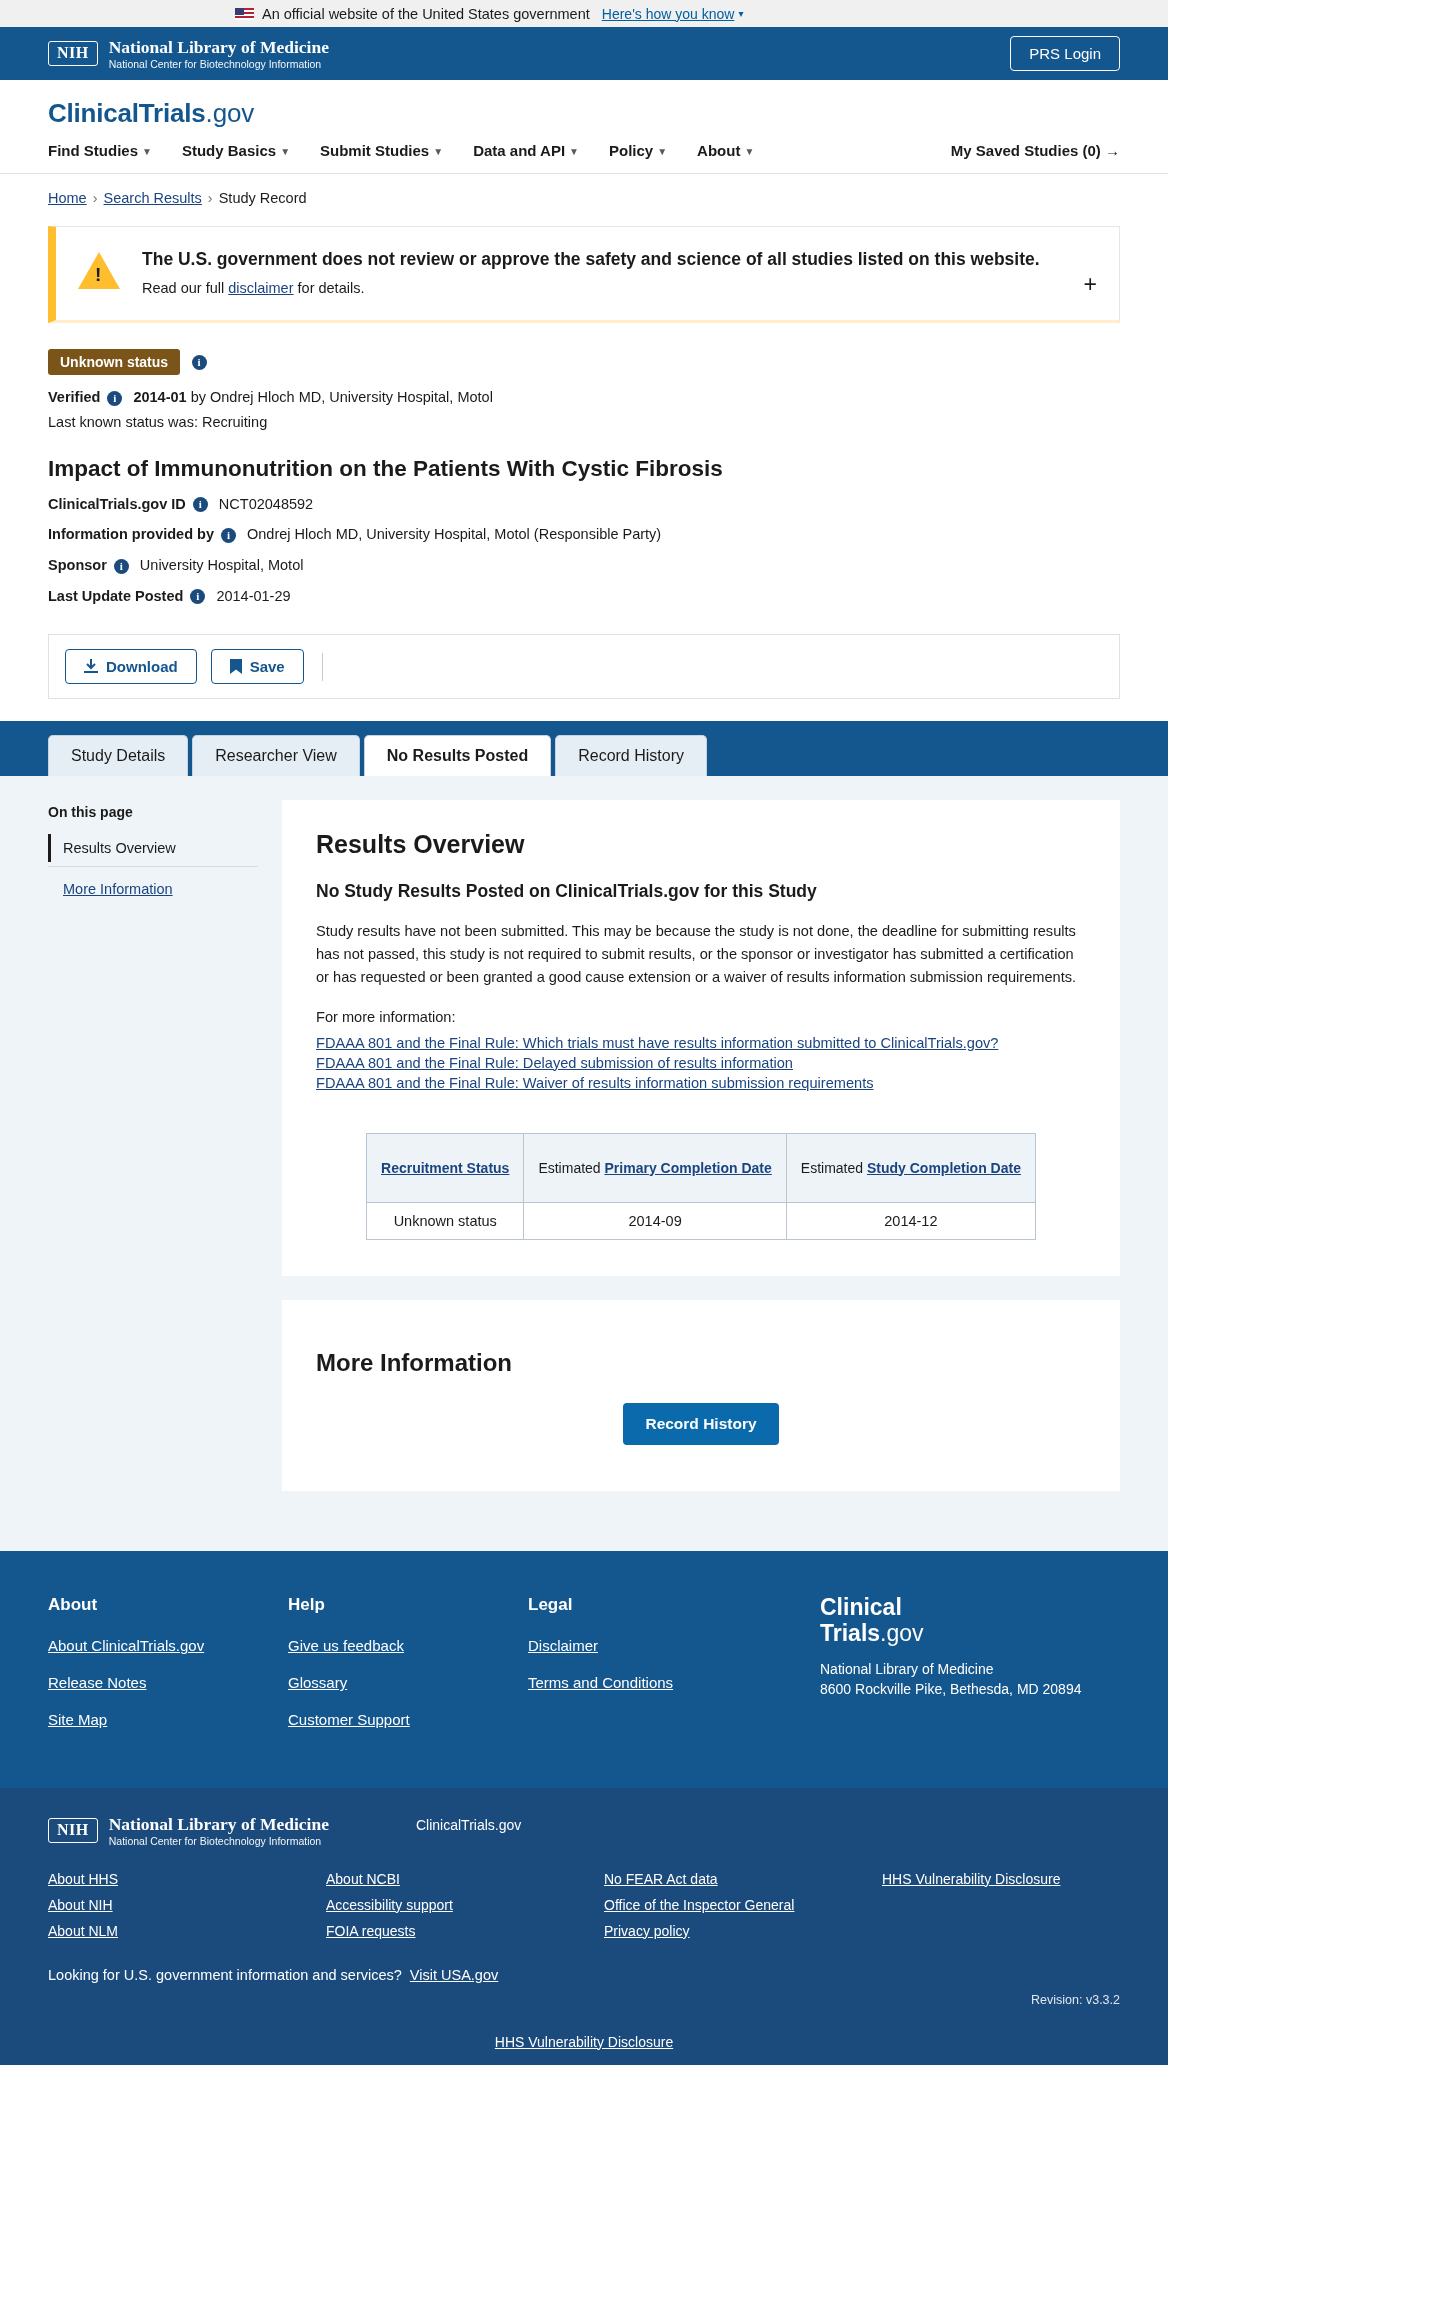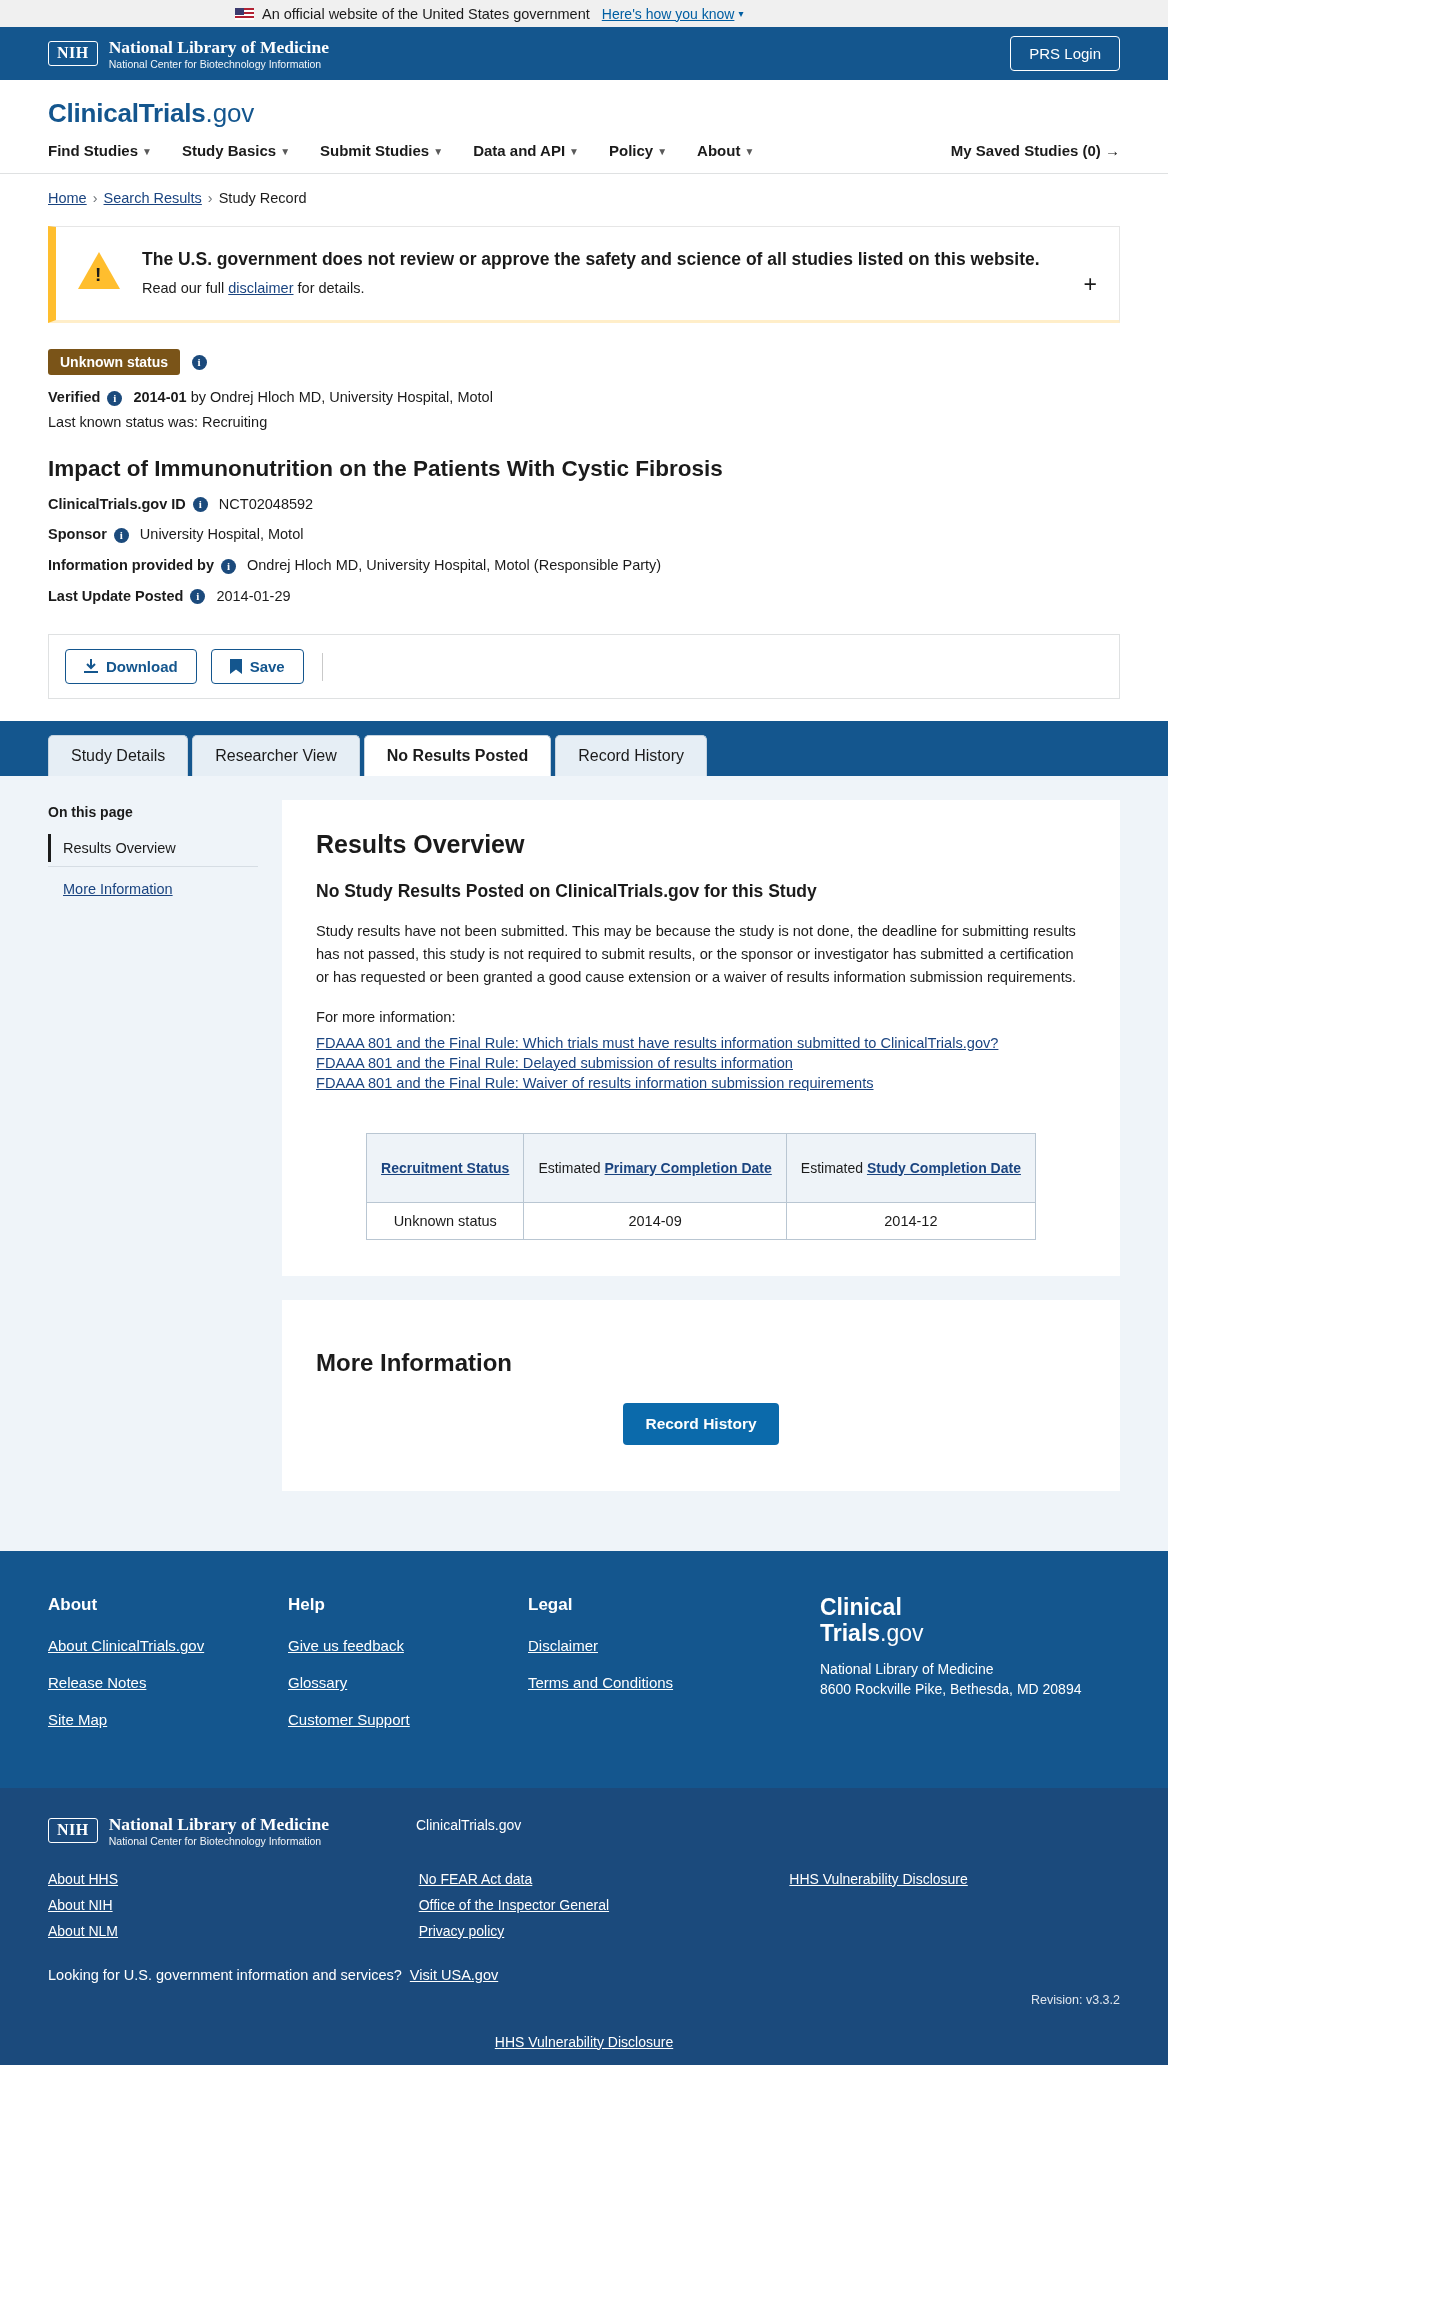--- a/index.html
+++ b/index.html
@@ -256,26 +256,26 @@
       <span>by Ondrej Hloch MD, University Hospital, Motol</span>
     </div>
     <div class="lastknown">Last known status was: Recruiting</div>
     <h1 class="study-title">Impact of Immunonutrition on the Patients With Cystic Fibrosis</h1>
 
     <div class="kv">
       <b>ClinicalTrials.gov ID</b><span class="info-i">i</span>
       <span style="margin-left:7px">NCT02048592</span>
     </div>
     <div class="kv">
+      <b>Information provided by</b><span class="info-i">i</span>
+      <span style="margin-left:7px">Ondrej Hloch MD, University Hospital, Motol (Responsible Party)</span>
+    </div>
+    <div class="kv">
       <b>Sponsor</b><span class="info-i">i</span>
       <span style="margin-left:7px">University Hospital, Motol</span>
-    </div>
-    <div class="kv">
-      <b>Information provided by</b><span class="info-i">i</span>
-      <span style="margin-left:7px">Ondrej Hloch MD, University Hospital, Motol (Responsible Party)</span>
     </div>
     <div class="kv">
       <b>Last Update Posted</b><span class="info-i">i</span>
       <span style="margin-left:7px">2014-01-29</span>
     </div>
   </div>
 
   <div class="actions">
     <button class="btn-out">
       <svg width="14" height="15" viewBox="0 0 14 15">
@@ -392,20 +392,25 @@
   </div>
 
   <div class="footer3">
     <div class="f3grid">
       <div class="c">
         <a href="#">About HHS</a>
         <a href="#">About NIH</a>
         <a href="#">About NLM</a>
       </div>
       <div class="c">
+        <a href="#">About NCBI</a>
+        <a href="#">Accessibility support</a>
+        <a href="#">FOIA requests</a>
+      </div>
+      <div class="c">
         <a href="#">No FEAR Act data</a>
         <a href="#">Office of the Inspector General</a>
         <a href="#">Privacy policy</a>
       </div>
       <div class="c">
         <a href="#">HHS Vulnerability Disclosure</a>
       </div>
     </div>
     <div class="f3bottom">
       <span>Looking for U.S. government information and services?</span><a href="#">Visit USA.gov</a>

